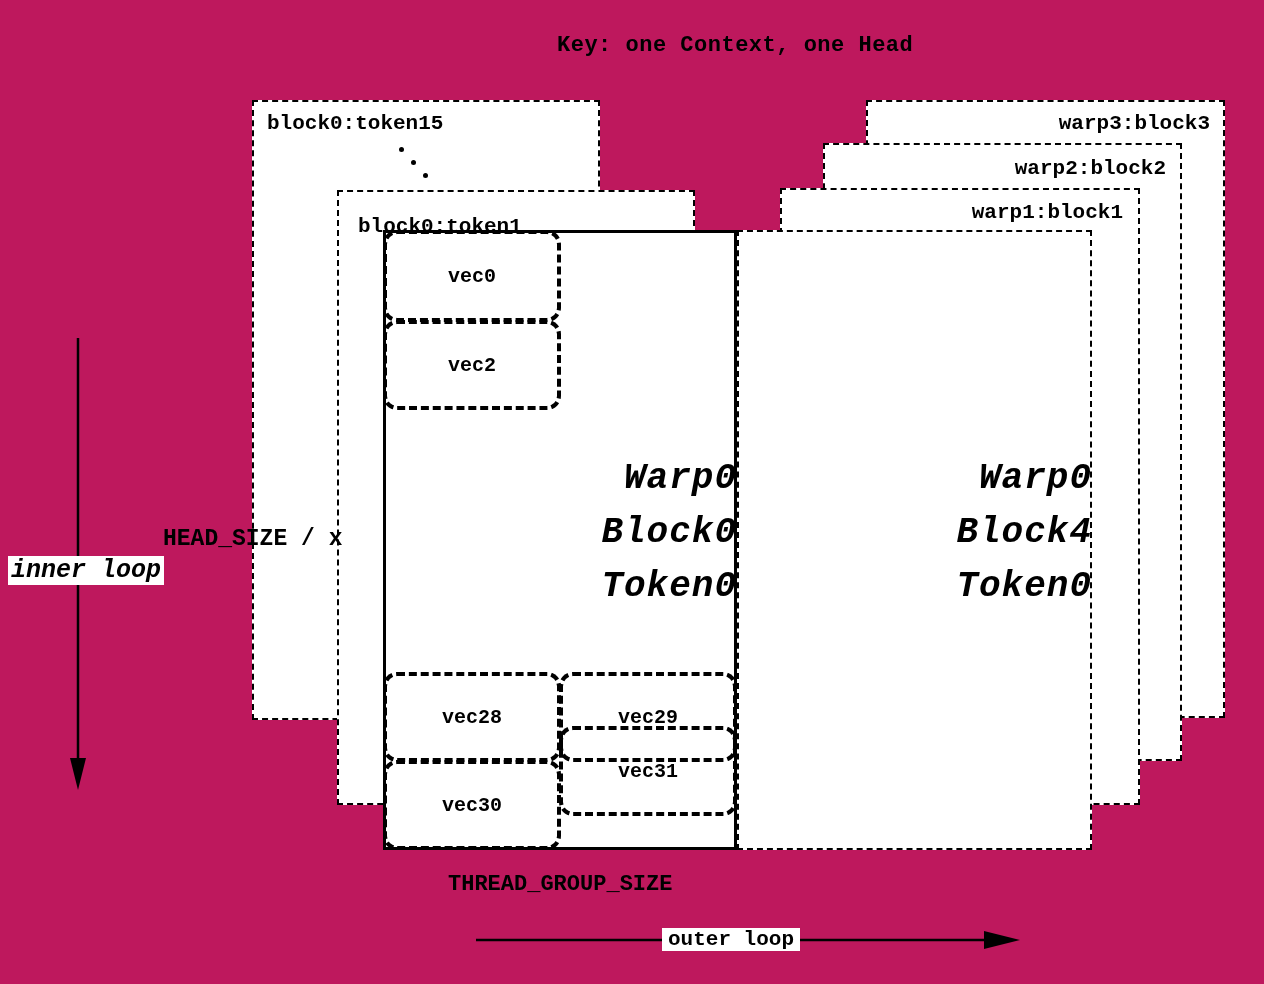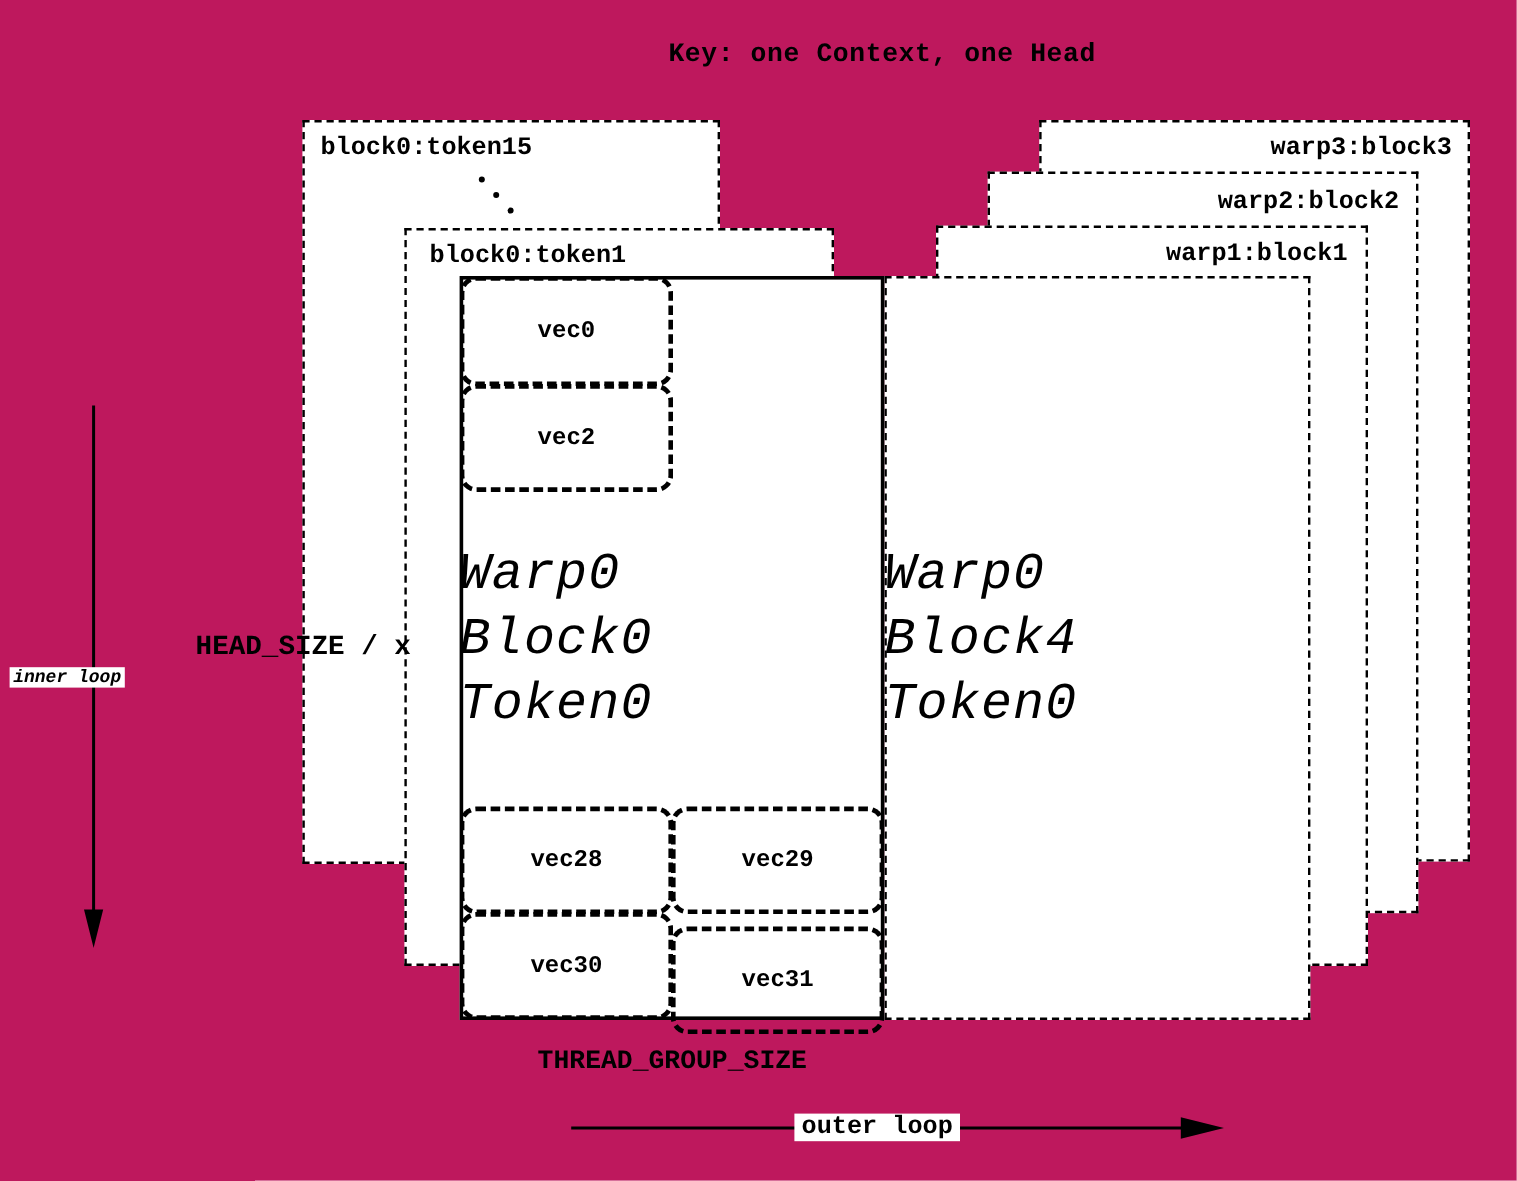--- a/index.html
+++ b/index.html
@@ -22,21 +22,21 @@
   .box-warp1   { left:780px; top:188px; width:360px; height:617px; }
   .box-token15 { left:252px; top:100px; width:348px; height:620px; }
   .box-token1  { left:337px; top:190px; width:358px; height:615px; }
   .box-right-main { left:737px; top:230px; width:355px; height:620px; }
   .box-left-main  { position:absolute; left:383px; top:230px; width:354px; height:620px;
                     border:3px solid #000; background:#fff; }
 
   
   .box-label { font-size:21px; }
   .label-token15 { left:267px; top:112px; }
-  .label-token1  { left:358px; top:202px; }
+  .label-token1  { left:358px; top:215px; }
   .label-warp3 { right:54px;  top:112px; }
   .label-warp2 { right:98px;  top:157px; }
   .label-warp1 { right:141px; top:201px; }
 
   
   .dot { position:absolute; width:5px; height:5px; background:#000; border-radius:50%; }
   .dot1 { left:399px; top:147px; }
   .dot2 { left:411px; top:160px; }
   .dot3 { left:423px; top:173px; }
 
@@ -44,31 +44,31 @@
   .vec-box { position:absolute; border:4px dashed #000; border-radius:14px;
              display:flex; align-items:center; justify-content:center;
              font-weight:bold; font-size:20px; background:transparent; }
   .vec0  { left:383px; top:230px; width:178px; height:92px; }
   .vec1  { left:559px; top:230px; width:178px; height:92px; }
   .vec2  { left:383px; top:320px; width:178px; height:90px; }
   .vec3  { left:559px; top:320px; width:178px; height:90px; }
   .vec28 { left:383px; top:672px; width:178px; height:90px; }
   .vec29 { left:559px; top:672px; width:178px; height:90px; }
   .vec30 { left:383px; top:760px; width:178px; height:90px; }
-  .vec31 { left:559px; top:772px; width:178px; height:90px; }
+  .vec31 { left:559px; top:726px; width:178px; height:90px; }
 
   
-  .big-label { position:absolute; text-align:left; font-weight:normal; font-style:italic;
-               font-size:43px; line-height:54px; letter-spacing:1px; }
+  .big-label { position:absolute; text-align:right; font-weight:bold; font-style:italic;
+               font-size:36px; line-height:54px; letter-spacing:1px; }
   .left-block-text  { left:383px; top:452px; width:354px; }
   .right-block-text { left:737px; top:452px; width:355px; }
 
   
   .label-head-size  { left:163px; top:526px; font-size:23px; }
-  .label-inner-loop { left:8px;   top:556px; font-size:15px; font-style:italic;
+  .label-inner-loop { left:8px;   top:556px; font-size:25px; font-style:italic;
                       background:#fff; padding:0 3px; }
   .label-tgs        { left:448px; top:872px; font-size:22px; }
   .label-outer-loop { left:662px; top:928px; font-size:21px; 
                       background:#fff; padding:0 6px; }
 
   .arrow-svg { position:absolute; }
   .inner-arrow { left:57px;  top:332px; }
   .outer-arrow { left:468px; top:916px; }
 </style>
 </head>

